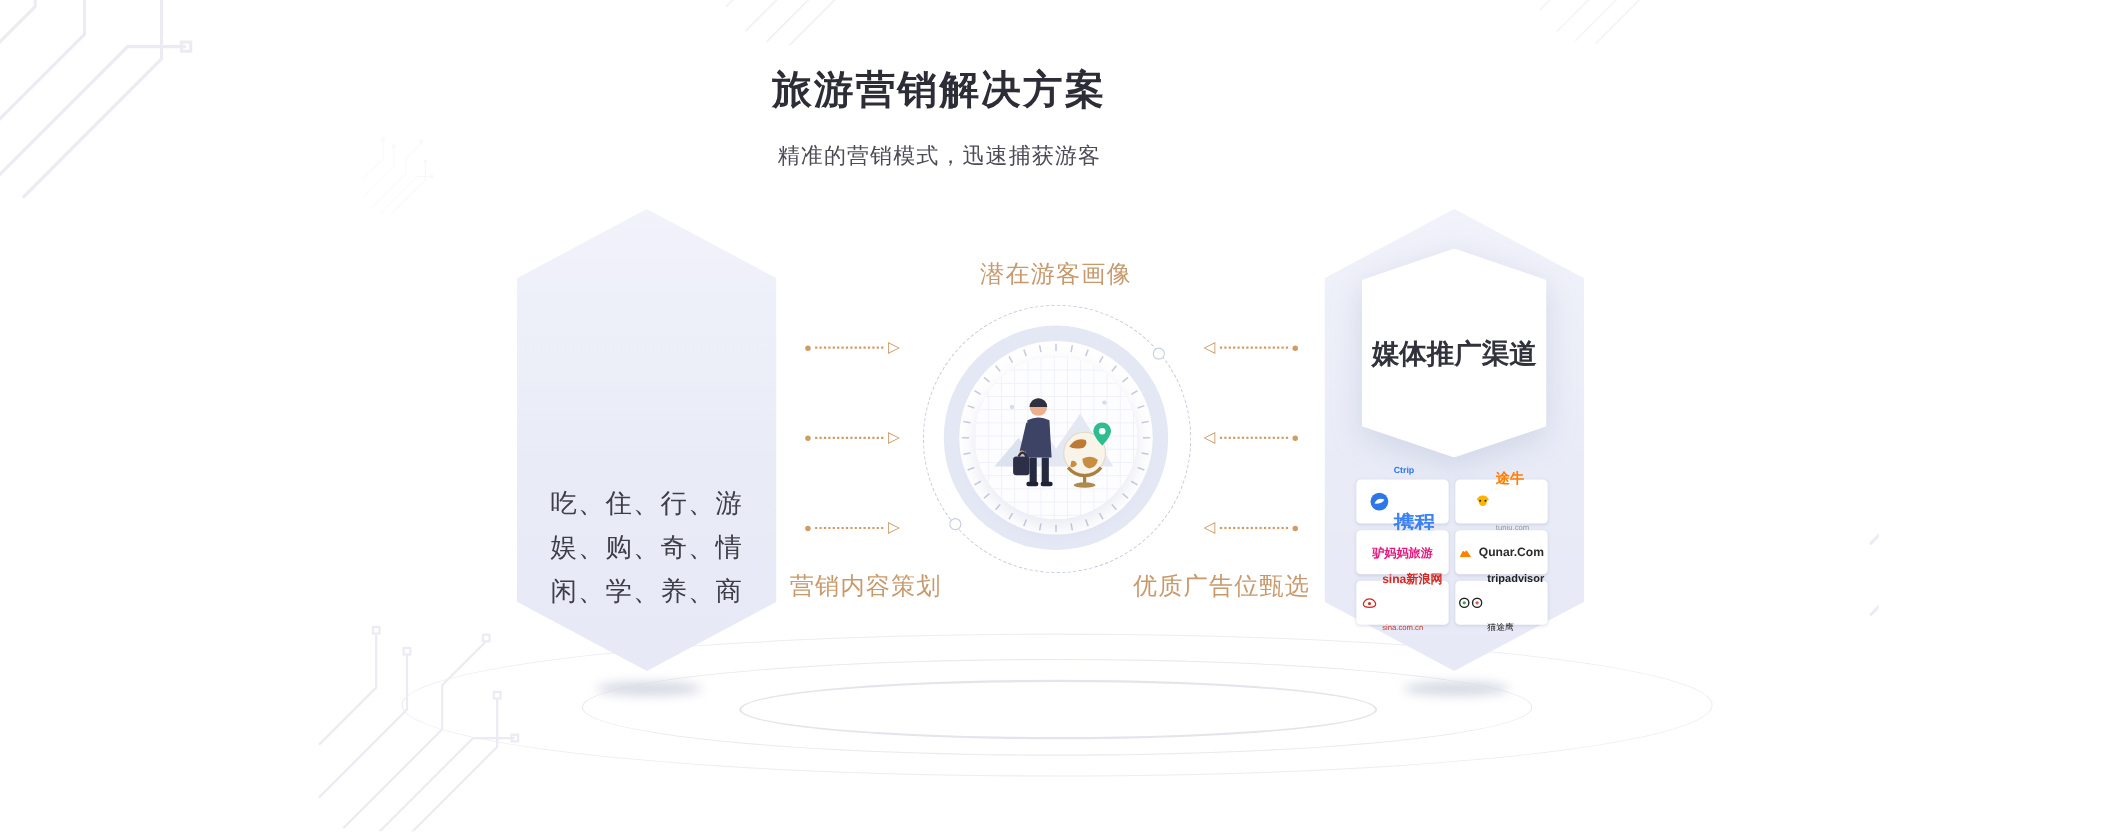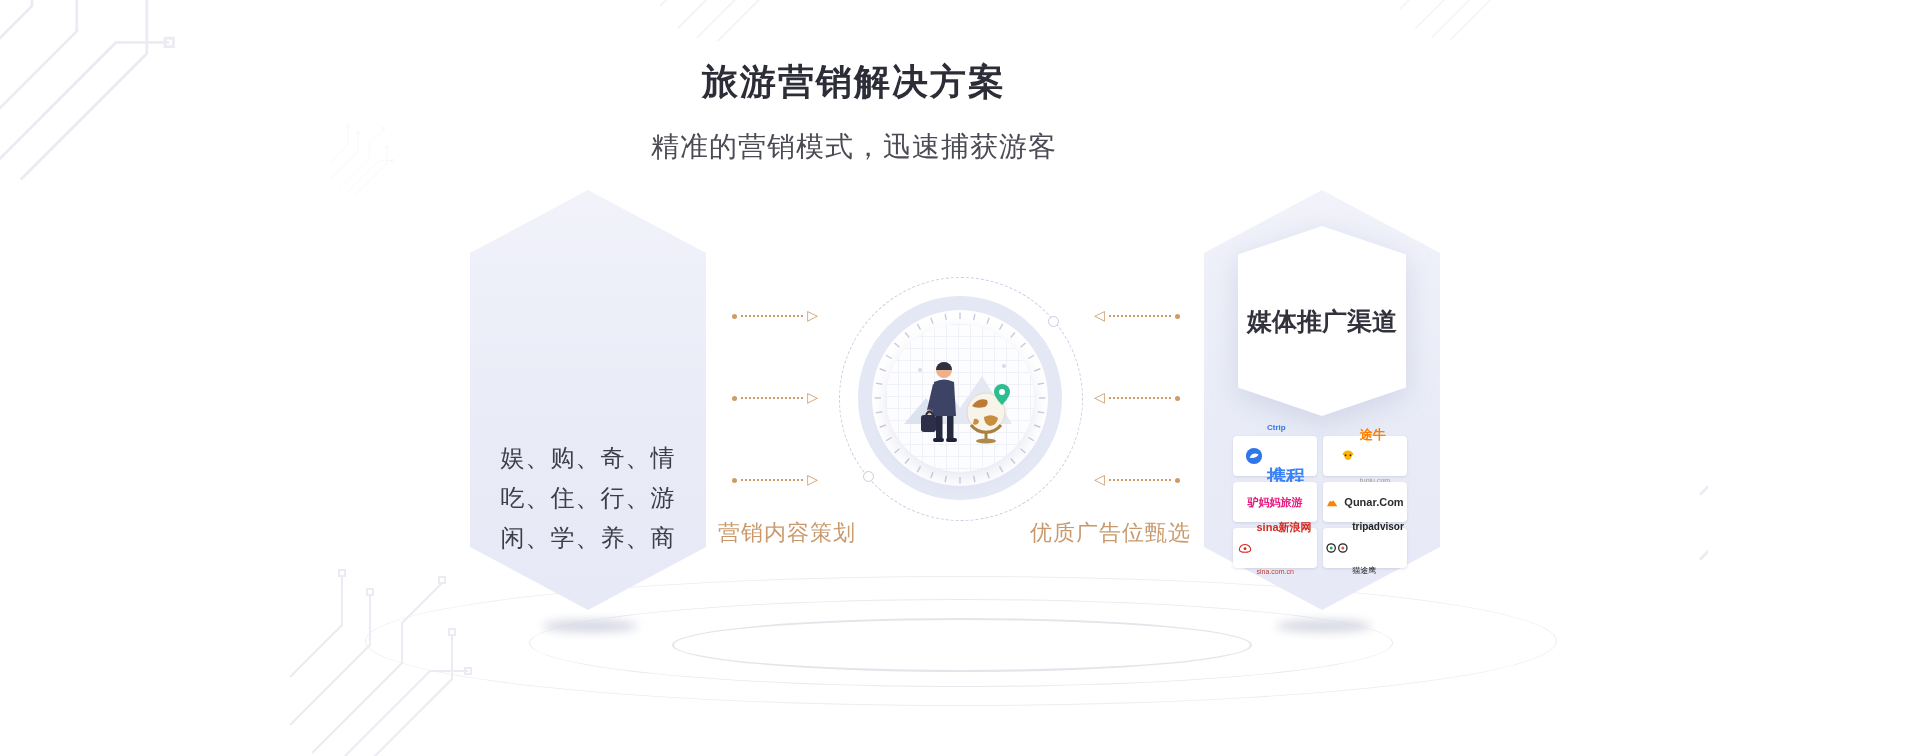--- a/index.html
+++ b/index.html
@@ -15,21 +15,21 @@
   .r2 { left:529px; top:599px; width:862px; height:86px;  border:1px solid #e9e9ef; }
   .r3 { left:672px; top:618px; width:576px; height:50px;  border:2px solid #e4e4eb; }
   .hex-shadow { position:absolute; width:96px; height:12px; border-radius:50%;
     background:#d4d6e2; filter:blur(5px); }
   .hs-left  { left:542px;  top:620px; }
   .hs-right { left:1276px; top:620px; }
   
   .title { position:absolute; top:58px; left:0; width:100%; margin:0; text-align:center;
     font-size:36px; font-weight:700; color:#2d2d37; letter-spacing:2px; }
   .subtitle { position:absolute; top:128px; left:0; width:100%; margin:0; text-align:center;
-    font-size:28px; color:#4b4b55; letter-spacing:1px; }
+    font-size:20px; color:#4b4b55; letter-spacing:1px; }
   
   .hex { position:absolute; width:236px; height:420px;
     clip-path:polygon(50% 0%,100% 15%,100% 85%,50% 100%,0% 85%,0% 15%);
     background:linear-gradient(180deg,#f1f2fa 0%,#e9ecf7 55%,#e7eaf6 100%); }
   .hex-left  { left:470px;  top:190px; }
   .hex-right { left:1204px; top:190px; }
   .hexw { position:absolute; filter:drop-shadow(0 8px 14px rgba(120,130,175,.22)); }
   .hexw-left  { left:504px;  top:226px; }
   .hexw-right { left:1238px; top:226px; }
   .hexw-shape { width:168px; height:190px; background:#ffffff;
@@ -118,22 +118,22 @@
   <div class="ripple r2"></div>
   <div class="ripple r3"></div>
   <div class="hex-shadow hs-left"></div>
   <div class="hex-shadow hs-right"></div>
 
   <h1 class="title">旅游营销解决方案</h1>
   <p class="subtitle">精准的营销模式，迅速捕获游客</p>
 
   <div class="hex hex-left"></div>
   <div class="hex-list">
+    <div>吃、住、行、游</div>
     <div>娱、购、奇、情</div>
-    <div>吃、住、行、游</div>
     <div>闲、学、养、商</div>
   </div>
 
   <div class="arrow al row1">
     <span class="dot"></span>
     <span class="line"></span>
     <span class="tri">▷</span>
   </div>
   <div class="arrow al row2">
     <span class="dot"></span>
@@ -231,20 +231,21 @@
       <path d="M88 95 q4 -1 5 3 q-2 4 -6 2 Z" fill="#c98d3f"></path>
       <path d="M85 101 a19 19 0 0 0 30 0" stroke="#a9803f" stroke-width="3" fill="none"></path>
       <rect x="98.5" y="107" width="3" height="8" fill="#a9803f"></rect>
       <ellipse cx="100" cy="117" rx="10" ry="2.5" fill="#b08a4a"></ellipse>
 
       <path d="M116 60 c5 0 8 4 8 8 0 5 -8 13 -8 13 s-8 -8 -8 -13 c0 -4 3 -8 8 -8 Z" fill="#2dbd8e"></path>
       <circle cx="116" cy="68" r="3" fill="#ffffff"></circle>
     </svg>
   </div>
 
+  <div class="flow-label label-top">潜在游客画像</div>
   <div class="flow-label label-bl">营销内容策划</div>
   <div class="flow-label label-br">优质广告位甄选</div>
 
   <div class="hex hex-right"></div>
   <div class="hexw hexw-right">
     <div class="hexw-shape">
       <span class="hex-title">媒体推广渠道</span>
     </div>
   </div>
 

